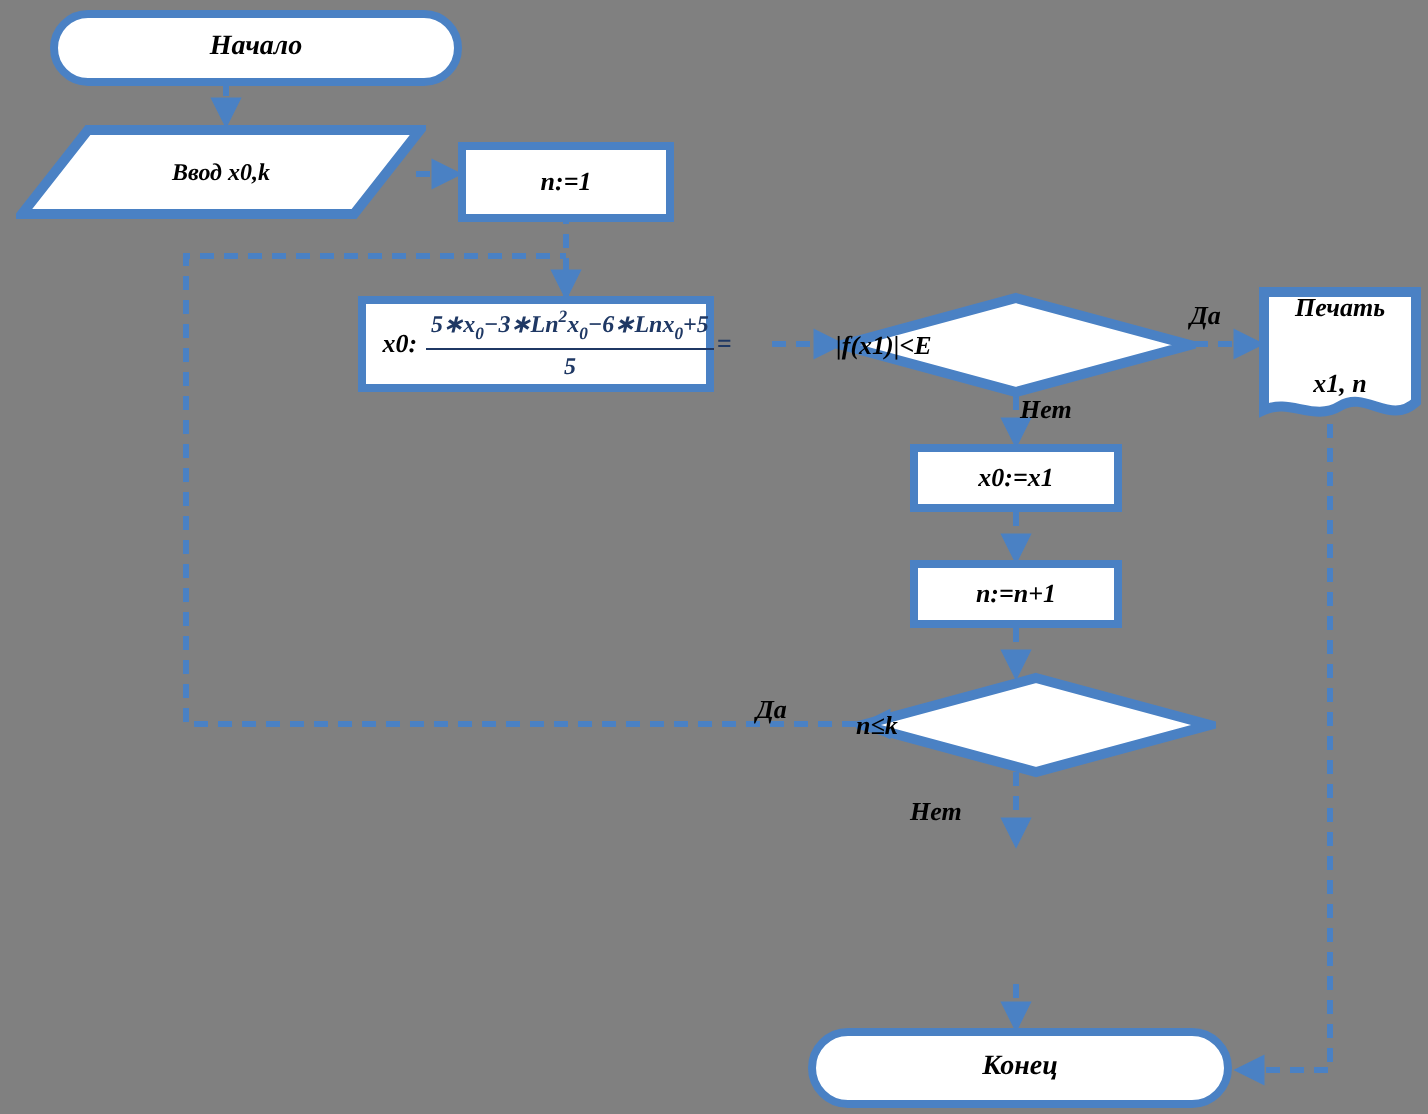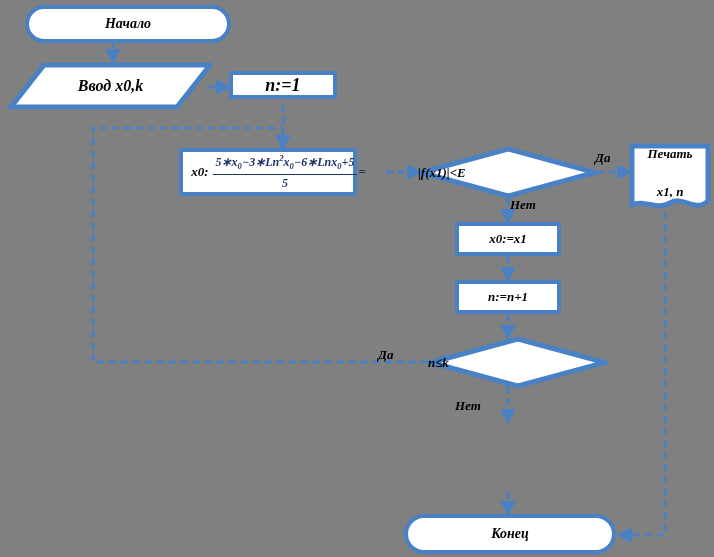--- a/index.html
+++ b/index.html
@@ -186,26 +186,26 @@
   </svg>
 
   <div class="node terminator" style="left:25px; top:5px; width:206px; height:38px; font-size:14px;">
     <span>Начало</span>
   </div>
 
   <div class="io-wrap" style="left:8px; top:62px; width:205px; height:48px;">
     <svg width="205" height="48" viewBox="0 0 205 48" xmlns="http://www.w3.org/2000/svg">
       <polygon points="36,3 202,3 169,45 3,45" fill="#ffffff" stroke="#4a81c4" stroke-width="5"></polygon>
     </svg>
-    <div class="io-label" style="font-size:16px;justify-content:center;">
+    <div class="io-label" style="font-size:12px;justify-content:center;">
       <span>Ввод x0,k</span>
     </div>
   </div>
 
-  <div class="node process" style="left:229px; top:71px; width:108px; height:28px; font-size:18px;">
+  <div class="node process" style="left:229px; top:71px; width:108px; height:40px; font-size:13px;">
     <span>n:=1</span>
   </div>
 
   <div class="node process" style="left:179px; top:148px; width:178px; height:48px;padding-left:21px;">
     <div class="formula">
       <span class="lhs">x0:</span>
       <span class="frac">
         <span class="num">5∗<i>x</i><sub>0</sub>−3∗<i>Ln</i><sup>2</sup><i>x</i><sub>0</sub>−6∗<i>Lnx</i><sub>0</sub>+5</span>
         <span class="den">5</span>
       </span>

